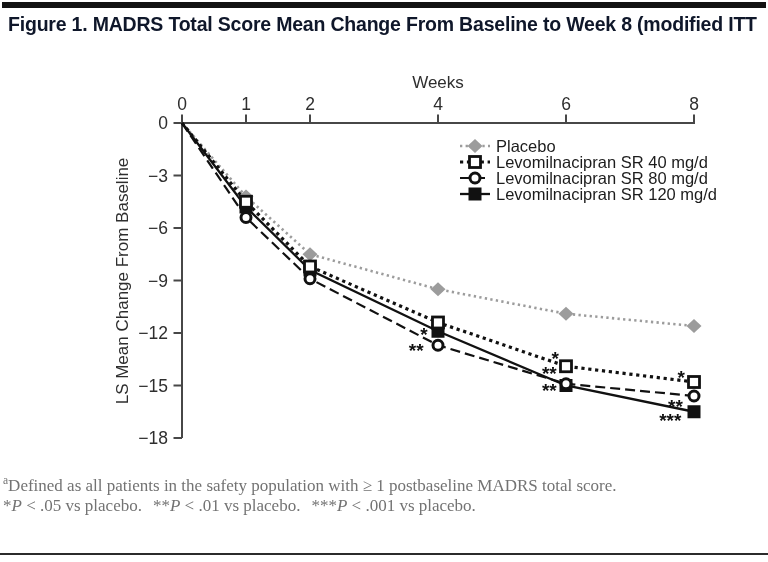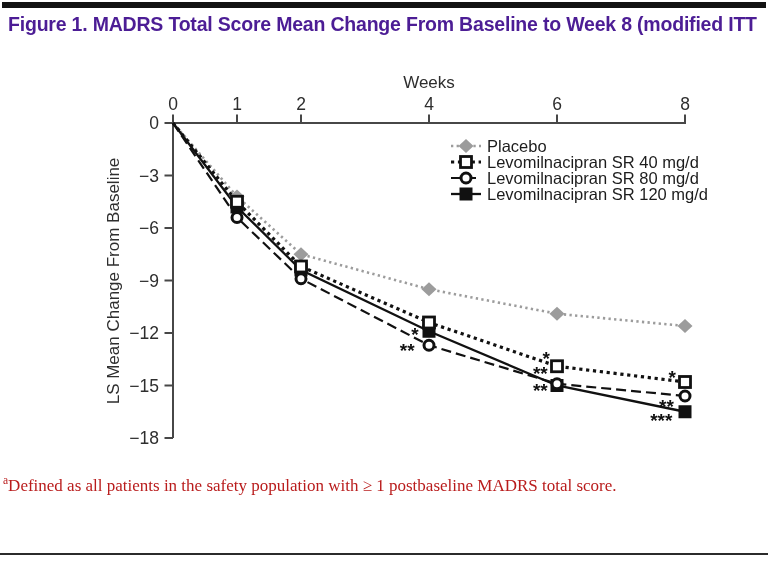--- a/index.html
+++ b/index.html
@@ -1,30 +1,30 @@
 <!DOCTYPE html>
 <html><head>
 <meta charset="utf-8">
 <style>
   html,body{margin:0;padding:0;background:#ffffff;}
   .page{position:relative;width:768px;height:562px;background:#ffffff;overflow:hidden;
         font-family:"Liberation Sans",sans-serif;}
   .top-rule{position:absolute;left:2px;right:2px;top:2px;height:6px;background:#121212;}
   .bottom-rule{position:absolute;left:0;right:0;top:553px;height:2px;background:#2b2b2b;}
-  .fig-title{position:absolute;left:8px;right:20px;top:13px;margin:0;color:#4c1d95;
+  .fig-title{position:absolute;left:8px;right:20px;top:13px;margin:0;color:#0f172a;
         font-weight:bold;font-size:19.5px;line-height:23.5px;letter-spacing:-0.2px;}
   .fig-title .tl{display:block;white-space:nowrap;}
   .fig-title sup{font-size:12px;line-height:0;}
-  .chart-wrap{position:absolute;left:3px;top:65px;width:752px;height:402px;}
+  .chart-wrap{position:absolute;left:12px;top:65px;width:752px;height:402px;}
   svg text{font-family:"Liberation Sans",sans-serif;}
   .tick-label{font-size:17.5px;fill:#2e2e2e;}
   .axis-title{font-size:17px;fill:#2e2e2e;}
   .leg-label{font-size:16.5px;fill:#1c1c1c;}
   .ann{font-size:19px;font-weight:bold;fill:#101010;}
-  .footnotes{position:absolute;left:3px;right:2px;top:476px;color:#b91c1c;
+  .footnotes{position:absolute;left:3px;right:2px;top:476px;color:#737373;
         font-family:"Liberation Serif",serif;font-size:17px;line-height:19.5px;}
   .footnotes p{margin:0;}
   .footnotes sup{font-size:11.5px;line-height:0;}
   .sig{white-space:nowrap;}
   .sig + .sig{margin-left:11px;}
   .sig i{font-style:italic;}
   .abbrev-l2{display:block;padding-left:16px;}
 </style>
 </head>
 <body>
@@ -118,17 +118,18 @@
         <g>
           <line fill="none" stroke="#111111" stroke-width="2.3" x1="448" y1="129" x2="478" y2="129"></line>
           <text x="484" y="134.5" class="leg-label" text-anchor="start">Levomilnacipran SR 120 mg/d</text>
         </g>
         <rect x="456.5" y="122.5" width="13" height="13" fill="#111111"></rect>
       </svg>
   </div>
 
   <div class="footnotes">
     <p><sup>a</sup><span>Defined as all patients in the safety population with ≥ 1 postbaseline MADRS total score.</span></p>
+    <p><span class="sig"><span>*</span><i>P</i><span> &lt; .05 vs placebo.</span></span><span class="sig"><span>**</span><i>P</i><span> &lt; .01 vs placebo.</span></span><span class="sig"><span>***</span><i>P</i><span> &lt; .001 vs placebo.</span></span></p>
     <p></p>
   </div>
 
   <div class="bottom-rule"></div>
 </div>
 
 </body></html>

